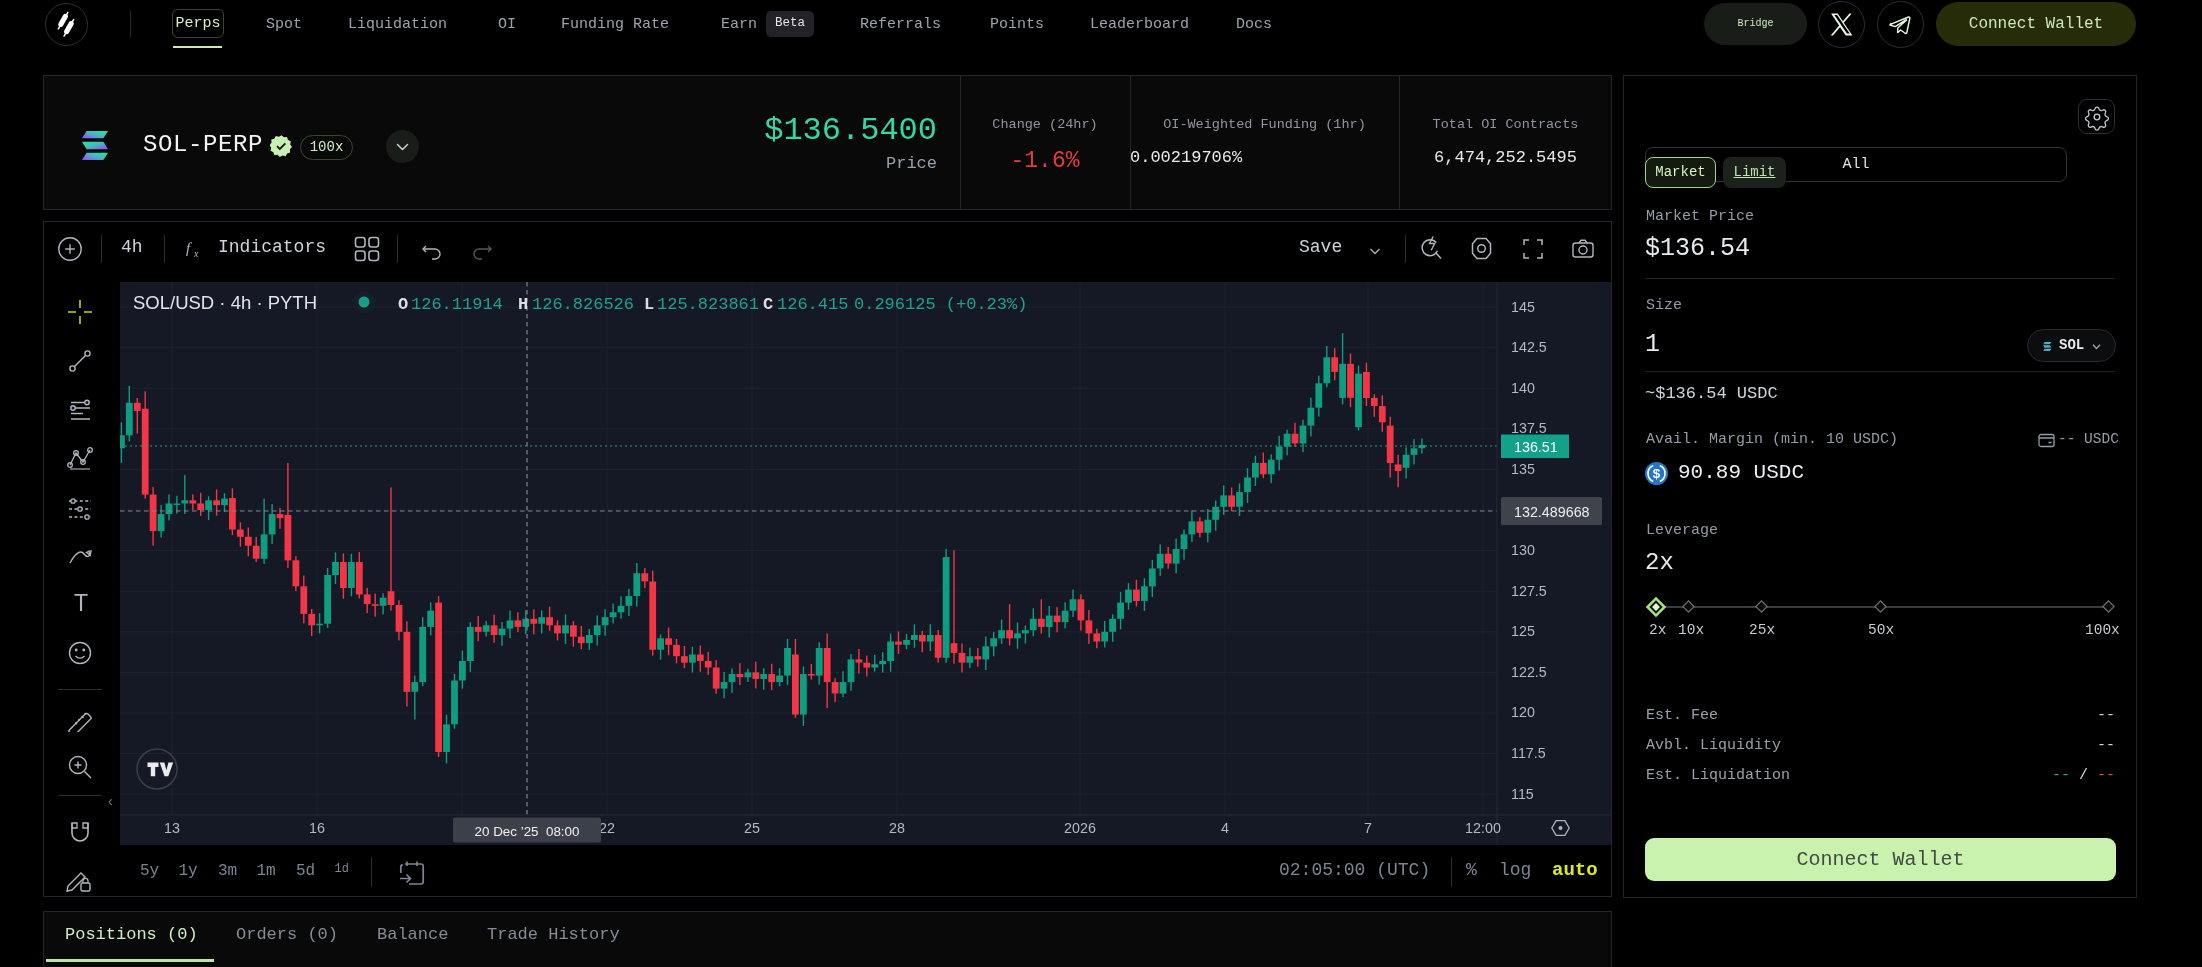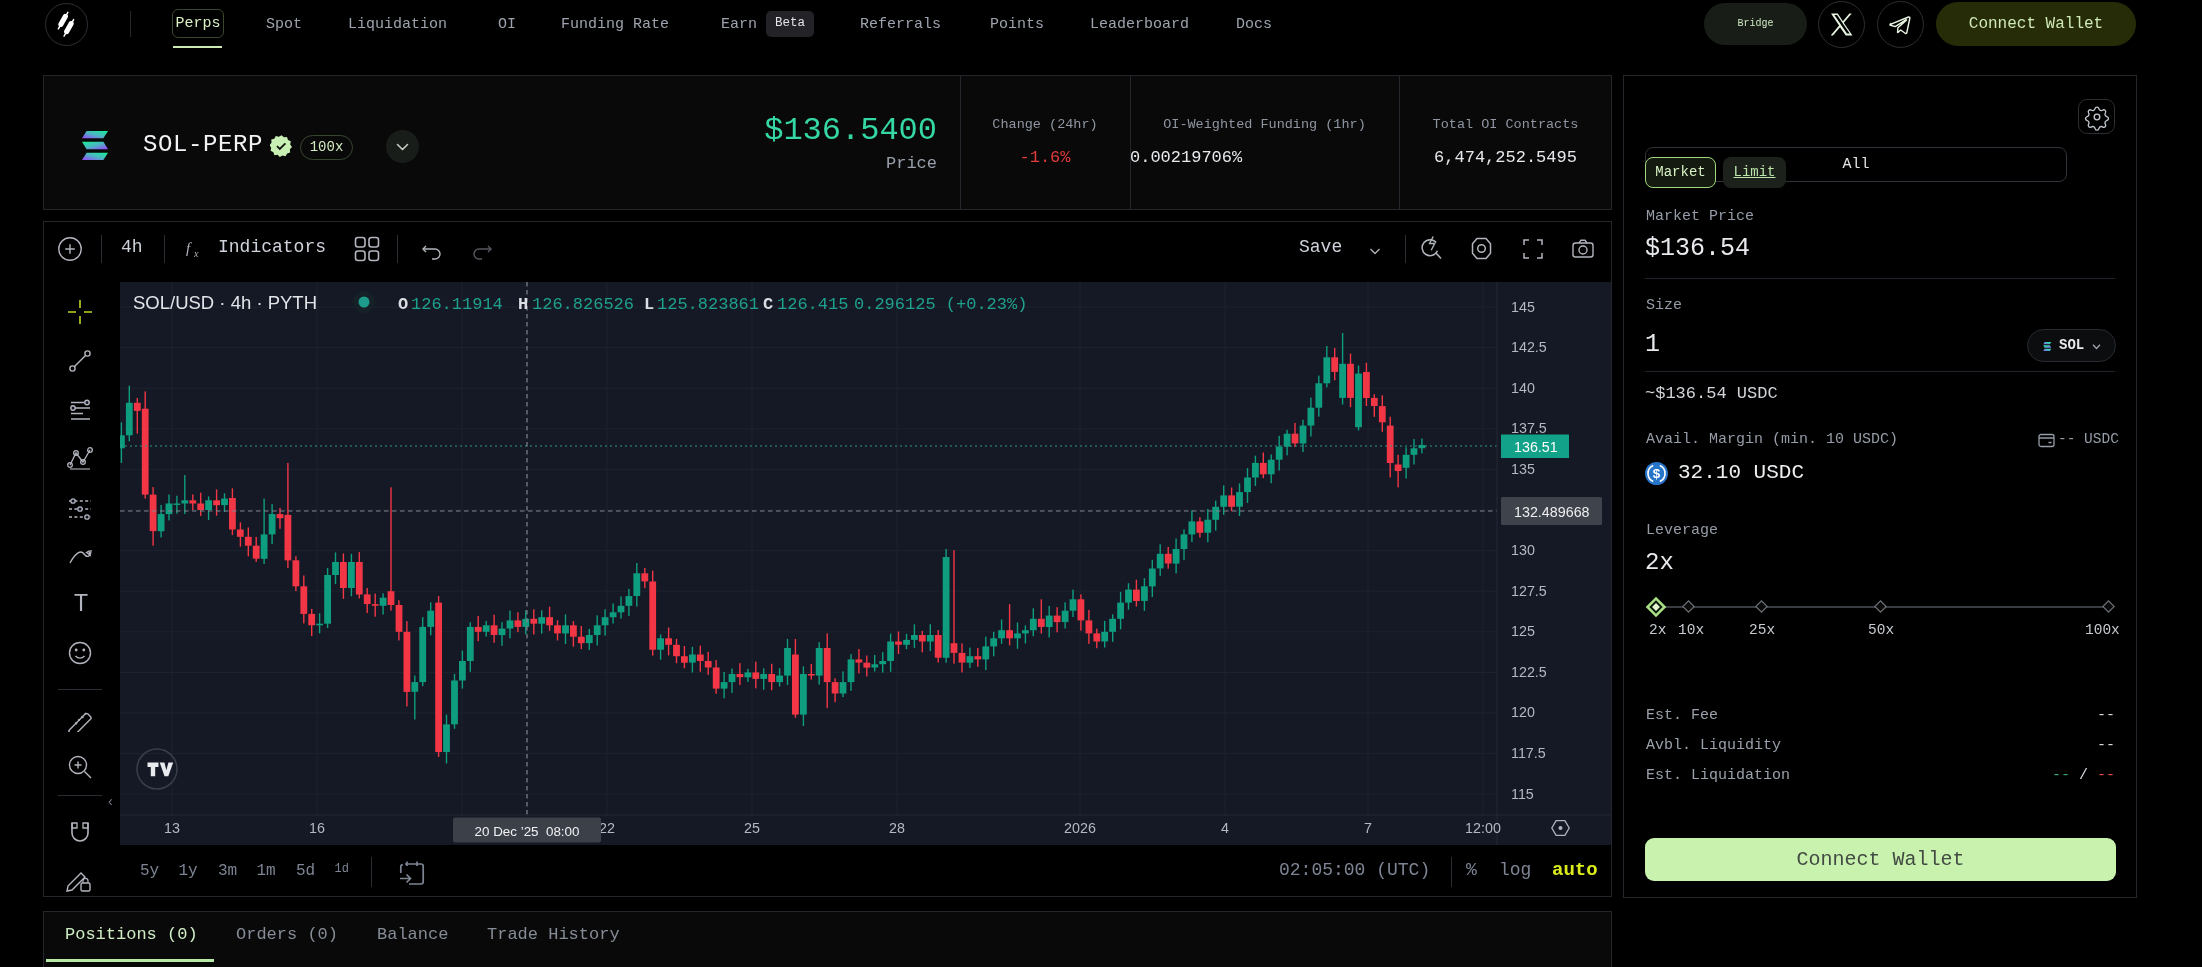--- a/index.html
+++ b/index.html
@@ -79,21 +79,21 @@
   <svg width="33" height="33" viewBox="0 0 33 33">
         <path d="M11.5 14.5 16.5 19.5 21.5 14.5" stroke="#c3cbc3" stroke-width="1.6" fill="none" stroke-linecap="round" stroke-linejoin="round"></path>
       </svg>
 </div>
 <div class="abs" style="left:637px;top:112px;width:300px;text-align:right;font-size:32px;color:#35d8a4;">$136.5400</div>
 <div class="abs" style="left:637px;top:154px;width:300px;text-align:right;font-size:17px;color:#98a0ab;">Price</div>
 <div class="abs" style="left:960px;top:76px;width:1px;height:133px;background:#23262b;"></div>
 <div class="abs" style="left:1130px;top:76px;width:1px;height:133px;background:#23262b;"></div>
 <div class="abs" style="left:1399px;top:76px;width:1px;height:133px;background:#23262b;"></div>
 <div class="abs" style="left:960px;top:117px;width:170px;text-align:center;font-size:13.5px;color:#8f96a1;">Change (24hr)</div>
-<div class="abs" style="left:960px;top:148px;width:170px;text-align:center;font-size:17px;color:#e23b3b;">-1.6%</div>
+<div class="abs" style="left:960px;top:148px;width:170px;text-align:center;font-size:23px;color:#e23b3b;">-1.6%</div>
 <div class="abs" style="left:1130px;top:117px;width:269px;text-align:center;font-size:13.5px;color:#8f96a1;">OI-Weighted Funding (1hr)</div>
 <div class="abs" style="left:1130px;top:148px;width:269px;text-align:left;font-size:17px;color:#e7e9ec;">0.00219706%</div>
 <div class="abs" style="left:1399px;top:117px;width:213px;text-align:center;font-size:13.5px;color:#8f96a1;">Total OI Contracts</div>
 <div class="abs" style="left:1399px;top:148px;width:213px;text-align:center;font-size:17px;color:#e7e9ec;">6,474,252.5495</div>
 
 <div class="abs" style="left:57px;top:236px;width:26px;height:26px;">
 <svg width="26" height="26" viewBox="0 0 26 26">
         <circle cx="13" cy="13" r="11.2" fill="none" stroke="#b2b5be" stroke-width="1.4"></circle>
         <path d="M13 8.2v9.6M8.2 13h9.6" stroke="#b2b5be" stroke-width="1.4"></path>
       </svg>
@@ -751,21 +751,21 @@
       </svg>
 </div>
 <div class="abs" style="left:2058px;top:431px;white-space:nowrap;font-size:14.5px;color:#959ca7;">-- USDC</div>
 <div class="abs" style="left:1645px;top:462px;width:23px;height:23px;">
 <svg width="23" height="23" viewBox="0 0 23 23">
         <circle cx="11.5" cy="11.5" r="11.5" fill="#2775ca"></circle>
         <text x="11.5" y="16.2" text-anchor="middle" font-size="13.5" font-weight="bold" fill="#fff" font-family="Liberation Sans">$</text>
         <path d="M8.2 3.6a8.6 8.6 0 0 0 0 15.8M14.8 3.6a8.6 8.6 0 0 1 0 15.8" fill="none" stroke="#fff" stroke-width="1.6"></path>
       </svg>
 </div>
-<div class="abs" style="left:1678px;top:461px;font-size:21px;color:#eceef0;">32.10 USDC</div>
+<div class="abs" style="left:1678px;top:461px;font-size:21px;color:#eceef0;">90.89 USDC</div>
 <div class="abs" style="left:1646px;top:522px;font-size:15px;color:#959ca7;">Leverage</div>
 <div class="abs" style="left:1645px;top:549px;font-size:24px;color:#e7e9ec;">2x</div>
 <div class="abs" style="left:1656px;top:606px;width:453px;height:1.5px;background:#393c41;"></div>
 <svg class="abs" style="left:1682px;top:600px;" width="440" height="14" viewBox="0 0 440 14">
 <g fill="#0a0a0a" stroke="#6b7076" stroke-width="1.2">
 <rect x="2.5" y="2.5" width="8" height="8" transform="rotate(45 6.5 6.5)"></rect>
 <rect x="75.5" y="2.5" width="8" height="8" transform="rotate(45 79.5 6.5)"></rect>
 <rect x="194.5" y="2.5" width="8" height="8" transform="rotate(45 198.5 6.5)"></rect>
 <rect x="422.5" y="2.5" width="8" height="8" transform="rotate(45 426.5 6.5)"></rect>
 </g>

